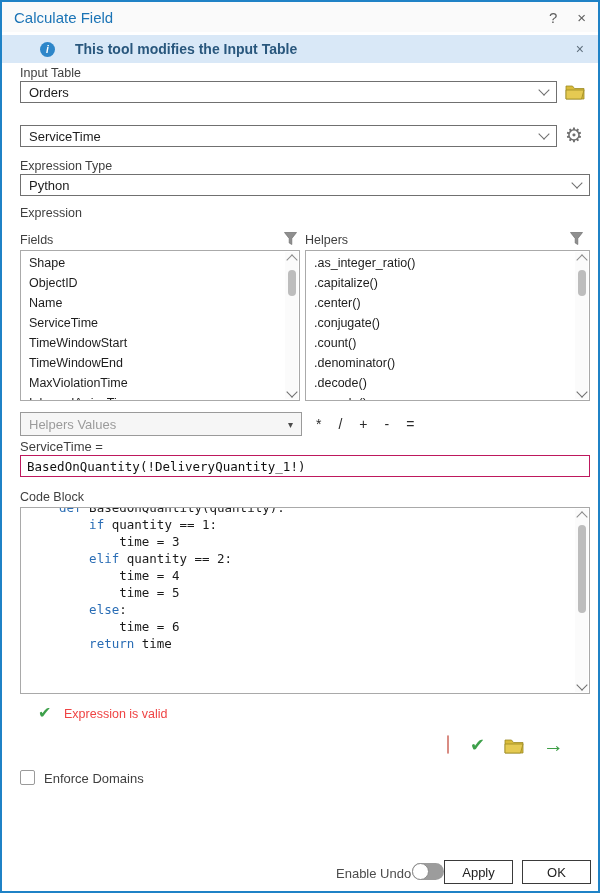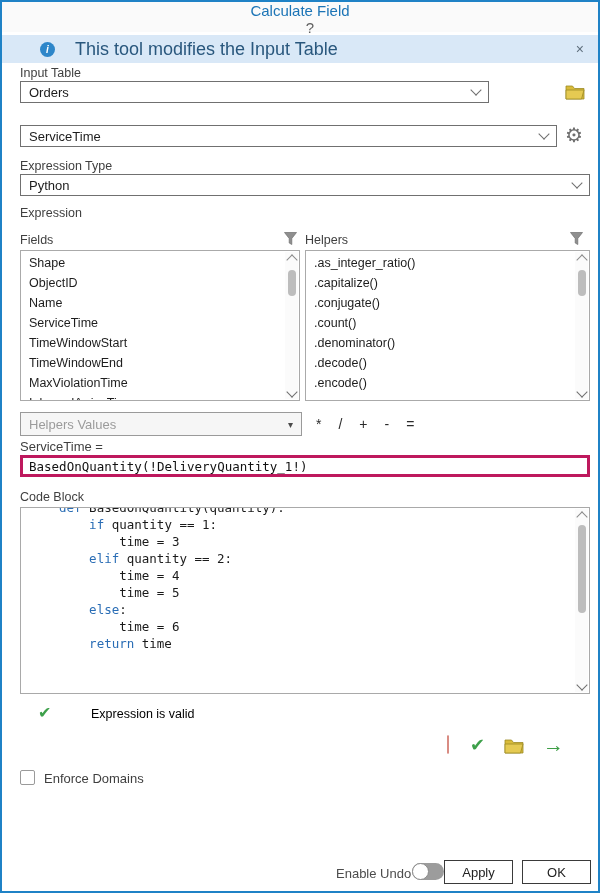--- a/index.html
+++ b/index.html
@@ -1,28 +1,28 @@
 <!DOCTYPE html>
 <html><head>
 <meta charset="utf-8">
 <style>
   html,body{margin:0;padding:0;background:#fff;}
   body{font-family:"Liberation Sans",sans-serif;-webkit-font-smoothing:antialiased;}
   .dialog{position:relative;width:600px;height:893px;box-sizing:border-box;border:2px solid #1f82c6;background:#fff;overflow:hidden;}
 
   
-  .titlebar{position:absolute;left:0;top:0;width:596px;height:30px;background:#fafafa;display:flex;align-items:center;padding:0 12px;box-sizing:border-box;flex-direction:column;}
+  .titlebar{position:absolute;left:0;top:0;width:596px;height:30px;background:#fafafa;display:flex;align-items:center;padding:0 12px;box-sizing:border-box;}
   .title{color:#1b74b6;font-size:15px;}
   .titlebar .spacer{flex:1;}
   .tb-btn{color:#5f5f5f;font-size:15px;margin-left:20px;cursor:default;}
 
   
   .banner{position:absolute;left:0;top:33px;width:596px;height:28px;background:#d9e8f7;display:flex;align-items:center;box-sizing:border-box;padding:0 14px 0 38px;}
   .info-icon{width:15px;height:15px;border-radius:50%;background:#2e86c9;color:#fff;font-size:10px;font-weight:bold;display:flex;align-items:center;justify-content:center;font-style:italic;}
-  .banner-text{color:#29577d;font-size:18px;margin-left:20px;}
+  .banner-text{color:#29577d;font-size:14px;margin-left:20px;font-weight:bold;}
   .banner .spacer{flex:1;}
   .banner-close{color:#5f6f7d;font-size:14px;}
 
   .lbl{position:absolute;color:#3f3f3f;font-size:12.5px;}
 
   
   .combo{position:absolute;height:22px;box-sizing:border-box;border:1px solid #707070;background:#fff;display:flex;align-items:center;padding:0 8px;font-size:13px;color:#1c1c1c;}
   .combo .spacer{flex:1;}
   .chev-down{width:7px;height:7px;border-left:1px solid #6e6e6e;border-bottom:1px solid #6e6e6e;transform:rotate(-45deg);margin-top:-4px;}
   .chev-up{width:7px;height:7px;border-left:1px solid #8a8a8a;border-top:1px solid #8a8a8a;transform:rotate(45deg);}
@@ -40,31 +40,31 @@
   .funnel{position:absolute;}
 
   
   .insert-values{position:absolute;left:18px;top:410px;width:282px;height:24px;box-sizing:border-box;border:1px solid #9a9a9a;background:#f6f6f6;display:flex;align-items:center;padding:0 8px;font-size:13px;color:#9b9b9b;}
   .insert-values .spacer{flex:1;}
   .iv-arrow{color:#4a4a4a;font-size:10px;}
   .ops{position:absolute;left:314px;top:410px;height:24px;display:flex;align-items:center;gap:17px;}
   .op{font-size:14px;color:#2b2b2b;}
 
   
-  .expr-input{position:absolute;left:18px;top:453px;width:570px;height:22px;box-sizing:border-box;border:3px solid #be185d;font-family:"DejaVu Sans Mono",monospace;font-size:12.5px;color:#111;padding:0 6px;outline:none;background:#fff;}
+  .expr-input{position:absolute;left:18px;top:453px;width:570px;height:22px;box-sizing:border-box;border:1px solid #be185d;font-family:"DejaVu Sans Mono",monospace;font-size:12.5px;color:#111;padding:0 6px;outline:none;background:#fff;}
 
   
   .codeblock{position:absolute;left:18px;top:505px;width:570px;height:187px;box-sizing:border-box;border:1px solid #a9a9a9;background:#fff;overflow:hidden;}
   .code-inner{position:absolute;left:6px;top:0;right:16px;bottom:0;overflow:hidden;margin-top:-9px;margin-left:32px;}
   .code-line{font-family:"DejaVu Sans Mono",monospace;font-size:12.5px;line-height:17px;color:#1a1a1a;white-space:pre;}
   .kw{color:#2a6db5;}
 
   
   .valid-check{position:absolute;left:36px;top:701px;color:#3da04a;font-size:16px;}
-  .valid-text{position:absolute;left:62px;top:705px;color:#000000;font-size:12.5px;margin-left:27px;}
+  .valid-text{position:absolute;left:62px;top:705px;color:#ef4444;font-size:12.5px;}
 
   
   .iconrow{position:absolute;top:731px;right:34px;display:flex;align-items:center;gap:19px;height:24px;}
   .eraser{width:20px;height:11px;border-radius:3px;background:linear-gradient(135deg,#efb3ab 55%,#e2948b 55%);transform:rotate(-38deg);border:1px solid #d98c83;box-sizing:border-box;}
   .green-check{color:#3da04a;font-size:18px;}
   .green-arrow{color:#3d9e46;font-size:21px;font-weight:bold;line-height:20px;}
 
   
   .checkbox{position:absolute;left:18px;top:768px;width:15px;height:15px;box-sizing:border-box;border:1px solid #9a9a9a;border-radius:2px;background:#fff;}
   .cb-label{position:absolute;left:42px;top:769px;color:#3f3f3f;font-size:13px;}
@@ -88,21 +88,21 @@
   </div>
 
   <div class="banner">
     <span class="info-icon">i</span>
     <span class="banner-text">This tool modifies the Input Table</span>
     <span class="spacer"></span>
     <span class="banner-close">×</span>
   </div>
 
   <div class="lbl" style="left:18px;top:64px;">Input Table</div>
-  <div class="combo" style="left:18px;top:79px;width:469px;text-align:center;">
+  <div class="combo" style="left:18px;top:79px;width:537px;text-align:center;">
     <span>Orders</span>
     <span class="spacer"></span>
       <span class="chev-down"></span>
   </div>
   <svg style="position:absolute;left:563px;top:81px;" width="20" height="17" viewBox="0 0 20 17">
     <path d="M1 3 h6.5 l2 2.5 H19 v10.5 H1 Z" fill="#d9bb3a" stroke="#9c8a24" stroke-width="0.8"></path>
     <path d="M1 7 h18 l-2.5 9 H1 Z" fill="#e5ca52" stroke="#9c8a24" stroke-width="0.8"></path>
   </svg>
 
   <div class="combo" style="left:18px;top:123px;width:537px;">
@@ -145,20 +145,21 @@
       <span class="chev-up"></span>
       <div class="thumb" style="top:18px;height:26px;"></div>
       <span class="chev-down"></span>
     </div>
   </div>
 
   <div class="listbox" style="left:303px;top:248px;width:285px;height:151px;">
     <div class="list-inner">
         <div class="row">.as_integer_ratio()</div>
         <div class="row">.capitalize()</div>
+        <div class="row">.center()</div>
         <div class="row">.conjugate()</div>
         <div class="row">.count()</div>
         <div class="row">.denominator()</div>
         <div class="row">.decode()</div>
         <div class="row">.encode()</div>
       </div>
     <div class="sbar">
       <span class="chev-up"></span>
       <div class="thumb" style="top:18px;height:26px;"></div>
       <span class="chev-down"></span>

